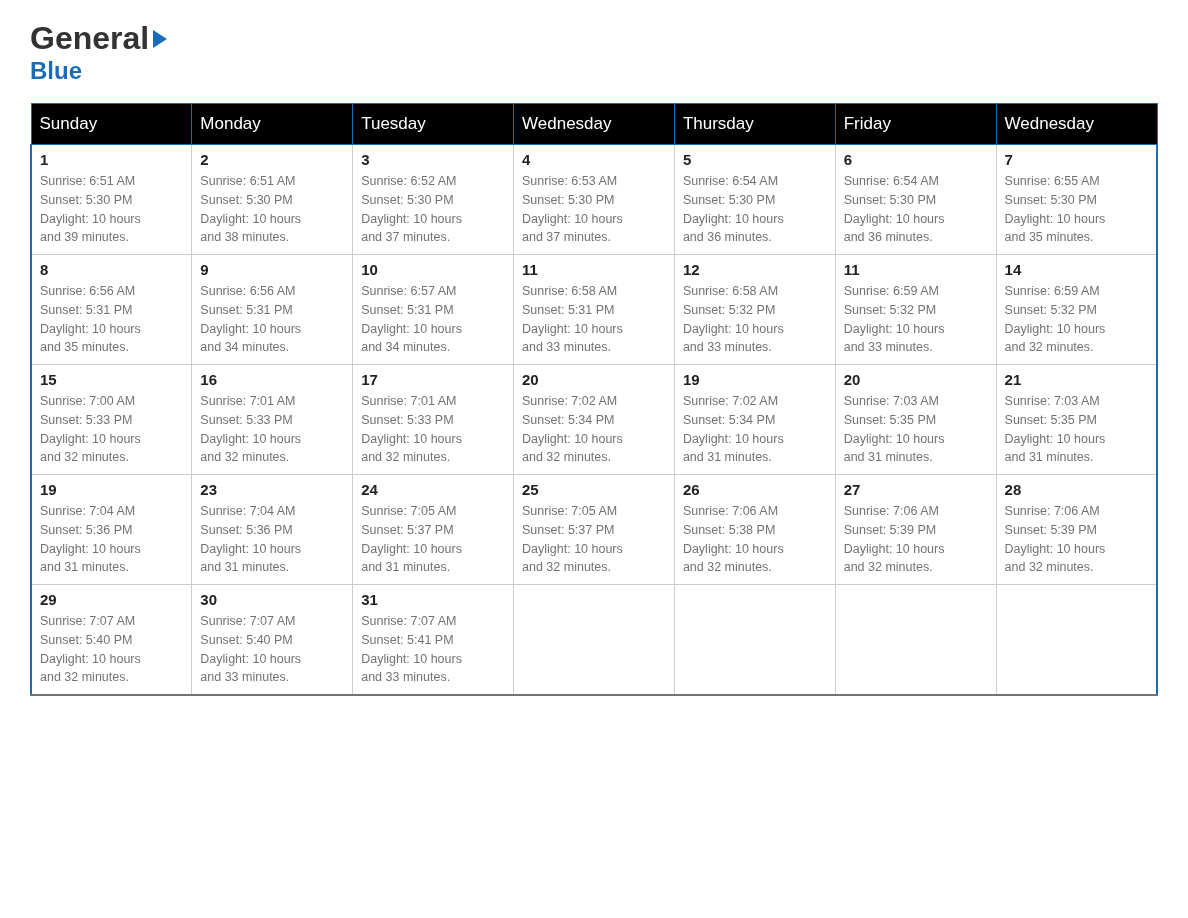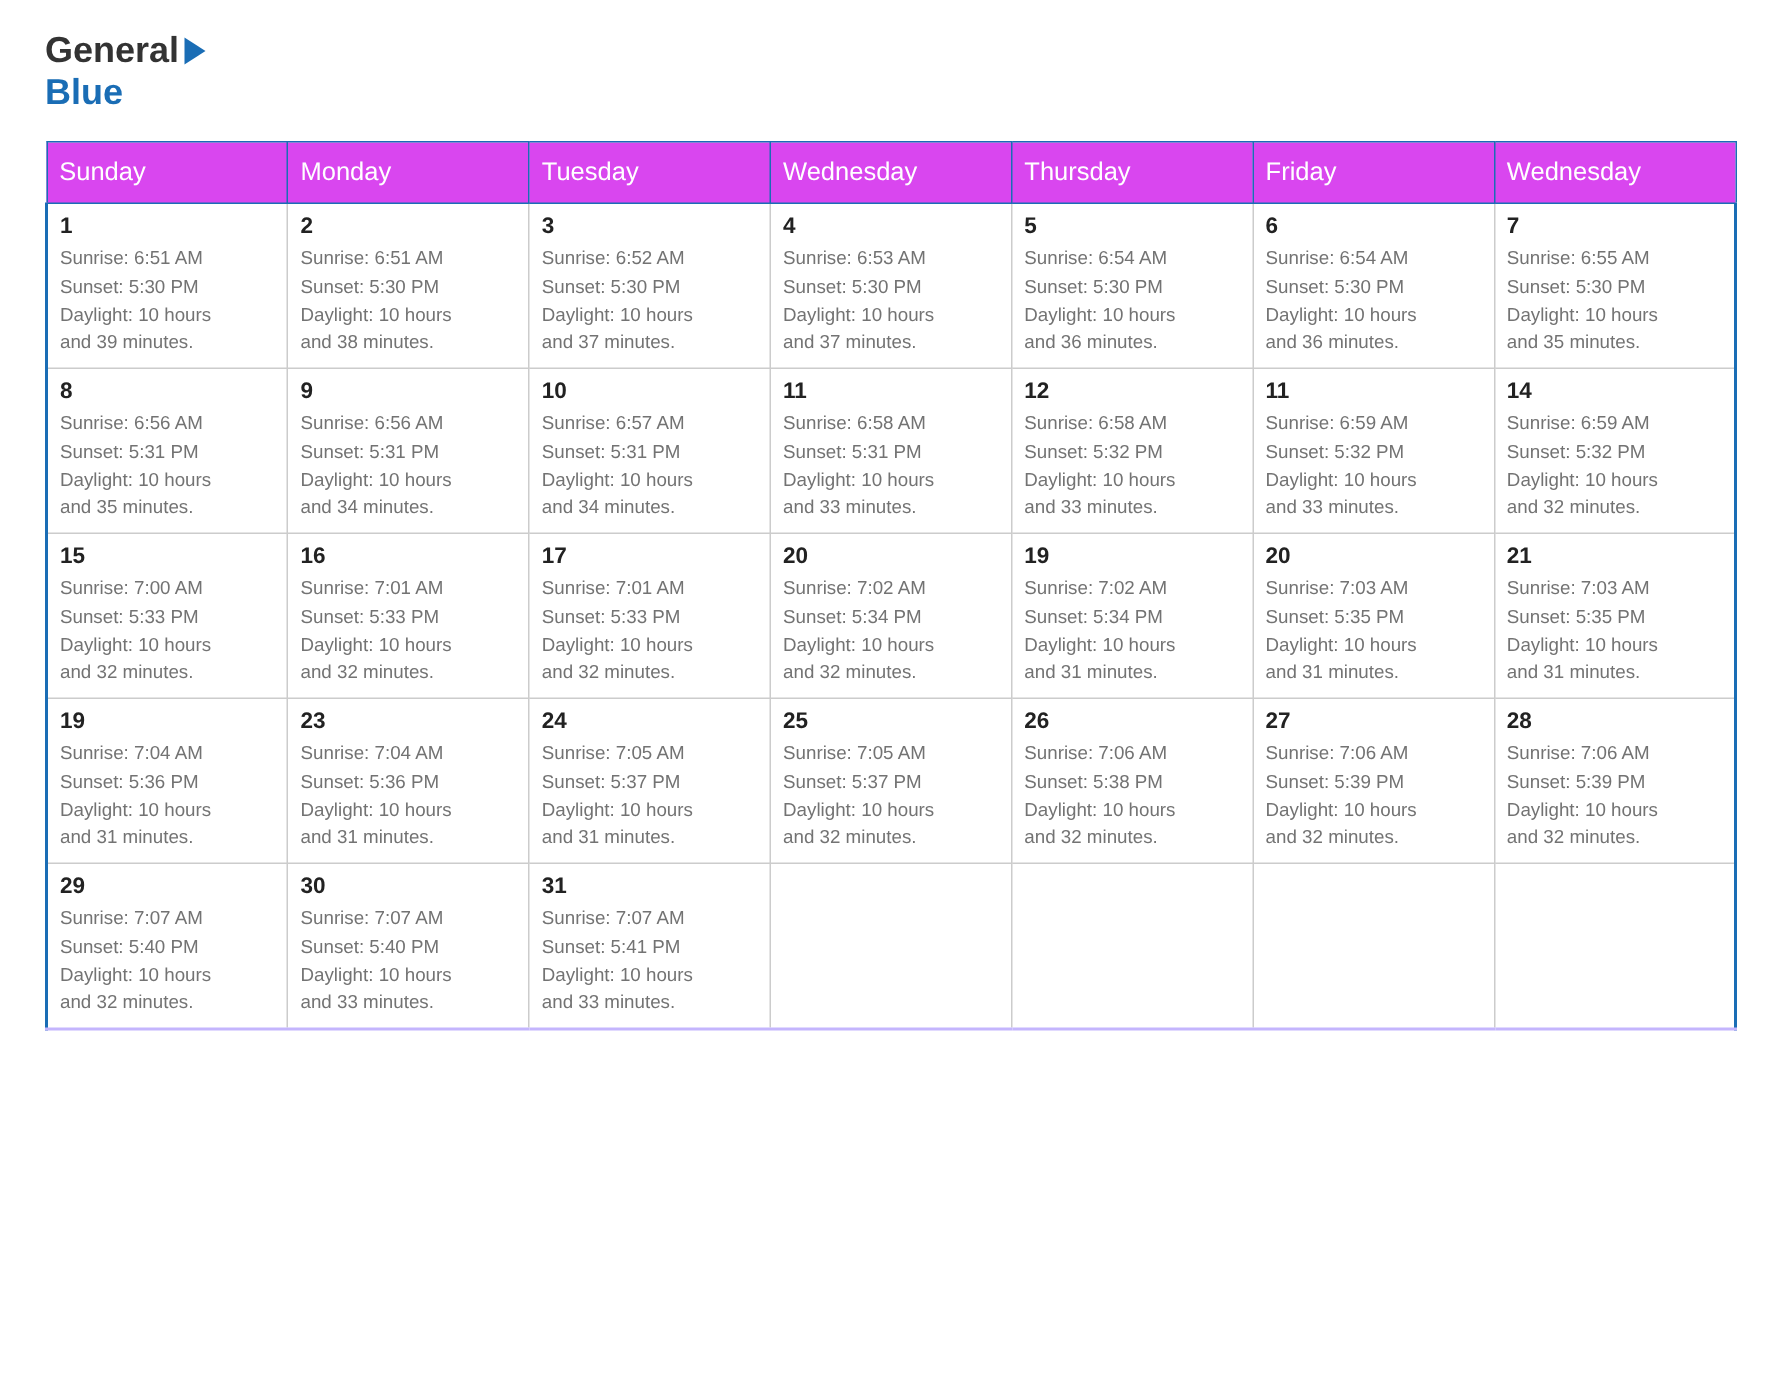--- a/index.html
+++ b/index.html
@@ -42,21 +42,21 @@
       margin-top: 4px;
     }
 
     .calendar-table {
       width: 100%;
       border-collapse: collapse;
       table-layout: fixed;
     }
 
     .calendar-table thead tr th {
-      background-color: #d946ef;
+      background-color: #000000;
       color: #fff;
       font-size: 17px;
       font-weight: normal;
       padding: 10px 8px;
       text-align: left;
       border: 1px solid #1a6db5;
     }
 
     .calendar-table tbody tr td {
       border: 1px solid #ccc;
@@ -69,21 +69,21 @@
 
     .calendar-table tbody tr td:first-child {
       border-left: 2px solid #1a6db5;
     }
 
     .calendar-table tbody tr td:last-child {
       border-right: 2px solid #1a6db5;
     }
 
     .calendar-table tbody tr:last-child td {
-      border-bottom: 2px solid #c4b5fd;
+      border-bottom: 2px solid #737373;
     }
 
     .day-number {
       font-size: 15px;
       font-weight: bold;
       color: #222;
       display: block;
       margin-bottom: 4px;
     }
 
@@ -111,21 +111,21 @@
       display: inline-block;
       margin-left: 4px;
     }
   </style>
 </head>
 <body>
 
 <div class="header">
   <div class="logo">
     <div class="logo-row-top">
-      <span style="font-size:24px;font-weight:bold;color:#333;">General</span>
+      <span style="font-size:32px;font-weight:bold;color:#333;">General</span>
       <span class="logo-arrow"></span>
     </div>
     <div>
       <span style="font-size:24px;font-weight:bold;color:#1a6db5;text-align:center;">Blue</span>
     </div>
   </div>
   <div class="title-area">
     <div class="calendar-title"></div>
     <div class="calendar-subtitle"></div>
   </div>

